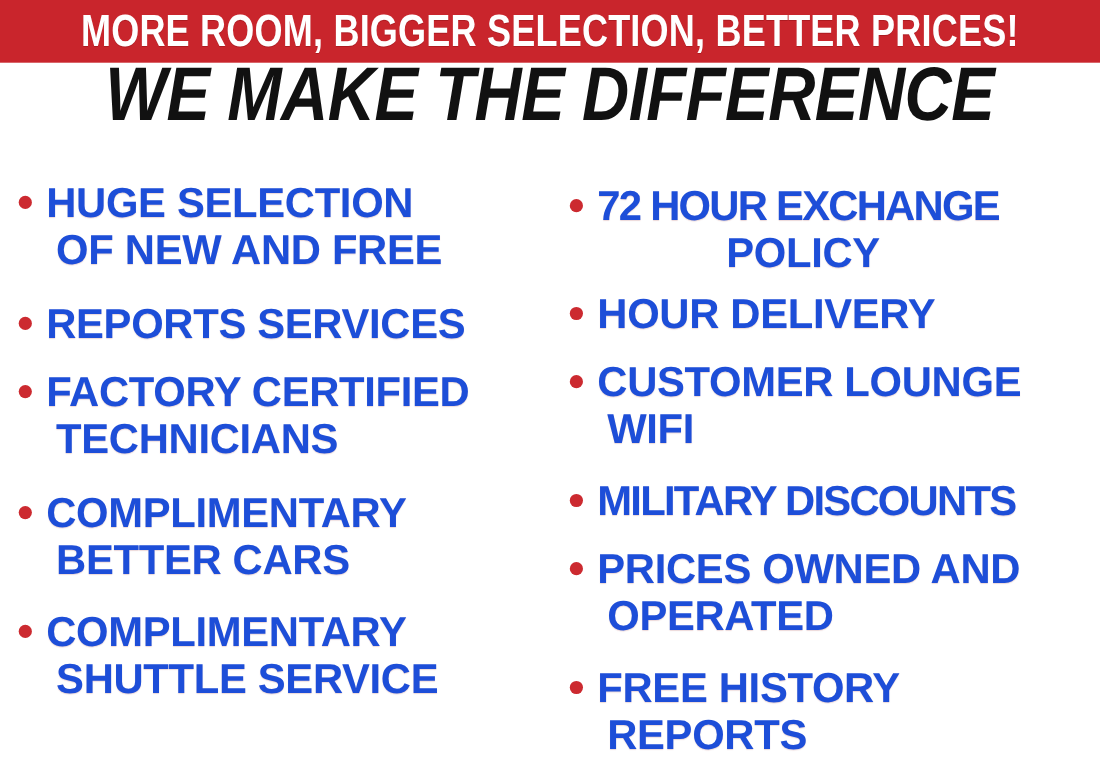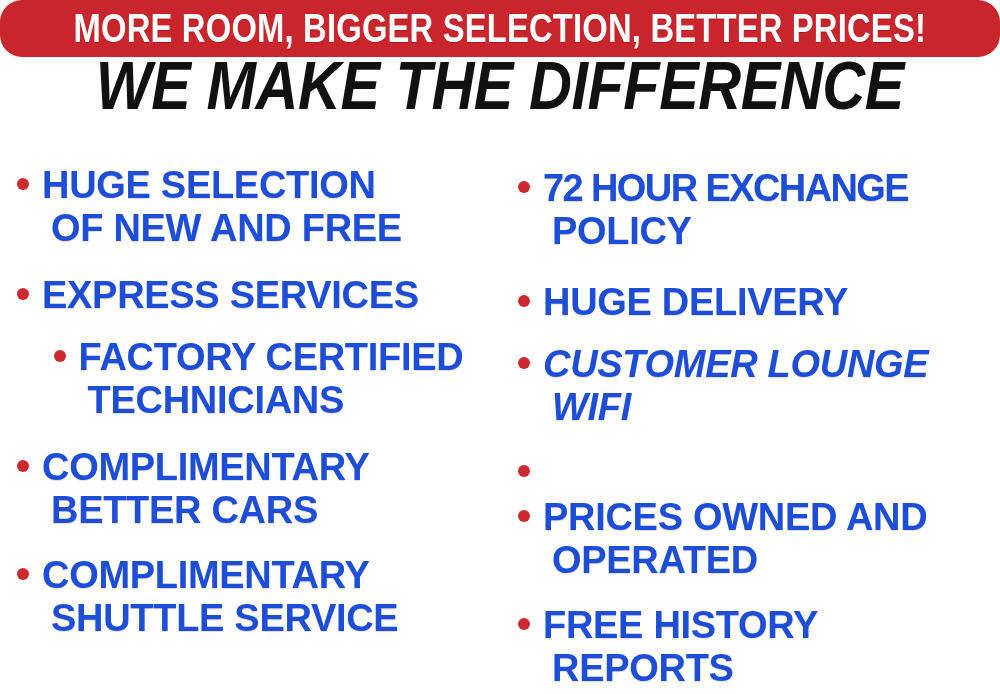--- a/index.html
+++ b/index.html
@@ -20,21 +20,20 @@
     position: absolute;
     left: 0;
     top: 0;
     width: 1000px;
     height: 57px;
     background: #c9252c;
     display: flex;
     align-items: center;
     justify-content: center;
     overflow: hidden;
-    border-radius: 22px;
   }
   #top-banner-text {
     color: #ffffff;
     font-family: "Liberation Sans", sans-serif;
     font-weight: bold;
     font-size: 41px;
     line-height: 41px;
     letter-spacing: 0.2px;
     white-space: nowrap;
     transform: scaleX(0.80);
@@ -118,27 +117,27 @@
     display: block;
     padding-left: 9px;
   }
   .bullet-text .tight {
     letter-spacing: -1.6px;
   }
 
   
   #col-left  .bullet-item:nth-child(1) { margin-bottom: 24px; }
   #col-left  .bullet-item:nth-child(2) { margin-bottom: 19px; }
-  #col-left  .bullet-item:nth-child(3) { margin-bottom: 24px; justify-content: center; }
+  #col-left  .bullet-item:nth-child(3) { margin-bottom: 24px; }
   #col-left  .bullet-item:nth-child(4) { margin-bottom: 22px; }
   #col-left  .bullet-item:nth-child(5) { margin-bottom: 0; }
 
-  #col-right .bullet-item:nth-child(1) { margin-bottom: 28px; }
+  #col-right .bullet-item:nth-child(1) { margin-bottom: 12px; text-align: center; }
   #col-right .bullet-item:nth-child(2) { margin-bottom: 19px; }
-  #col-right .bullet-item:nth-child(3) { margin-bottom: 22px; font-style: italic; }
+  #col-right .bullet-item:nth-child(3) { margin-bottom: 22px; }
   #col-right .bullet-item:nth-child(4) { margin-bottom: 19px; }
   #col-right .bullet-item:nth-child(5) { margin-bottom: 22px; }
   #col-right .bullet-item:nth-child(6) { margin-bottom: 0; }
 </style>
 </head>
 <body>
 
 <div id="top-banner">
   <div id="top-banner-text">MORE ROOM, BIGGER SELECTION, BETTER PRICES!</div>
 </div>
@@ -155,21 +154,21 @@
       <span class="bullet-dot"></span>
       <span class="bullet-text">
         <span>HUGE SELECTION</span>
         <span class="line2">OF NEW AND FREE</span>
       </span>
     </div>
 
     <div class="bullet-item">
       <span class="bullet-dot"></span>
       <span class="bullet-text">
-        <span>EXPRESS SERVICES</span>
+        <span>REPORTS SERVICES</span>
       </span>
     </div>
 
     <div class="bullet-item">
       <span class="bullet-dot"></span>
       <span class="bullet-text">
         <span>FACTORY CERTIFIED</span>
         <span class="line2">TECHNICIANS</span>
       </span>
     </div>
@@ -198,34 +197,37 @@
       <span class="bullet-dot"></span>
       <span class="bullet-text">
         <span class="tight">72 HOUR EXCHANGE</span>
         <span class="line2">POLICY</span>
       </span>
     </div>
 
     <div class="bullet-item">
       <span class="bullet-dot"></span>
       <span class="bullet-text">
-        <span>HUGE DELIVERY</span>
+        <span>HOUR DELIVERY</span>
       </span>
     </div>
 
     <div class="bullet-item">
       <span class="bullet-dot"></span>
       <span class="bullet-text">
         <span>CUSTOMER LOUNGE</span>
         <span class="line2">WIFI</span>
       </span>
     </div>
 
     <div class="bullet-item">
       <span class="bullet-dot"></span>
+      <span class="bullet-text">
+        <span class="tight">MILITARY DISCOUNTS</span>
+      </span>
     </div>
 
     <div class="bullet-item">
       <span class="bullet-dot"></span>
       <span class="bullet-text">
         <span>PRICES OWNED AND</span>
         <span class="line2">OPERATED</span>
       </span>
     </div>
 

